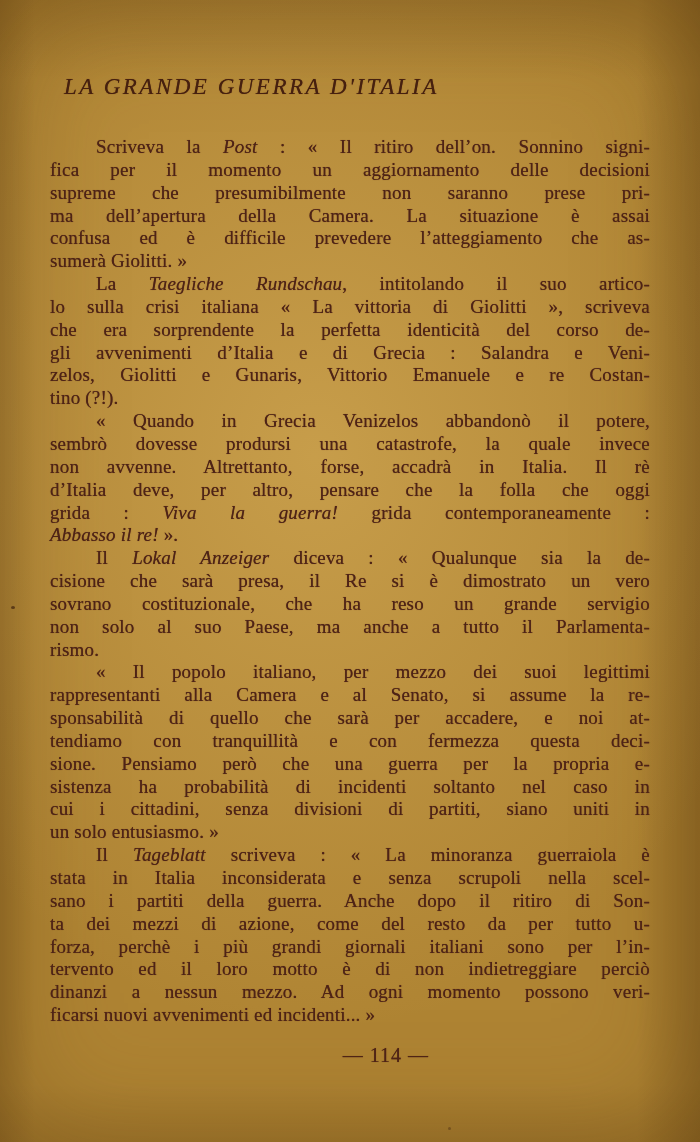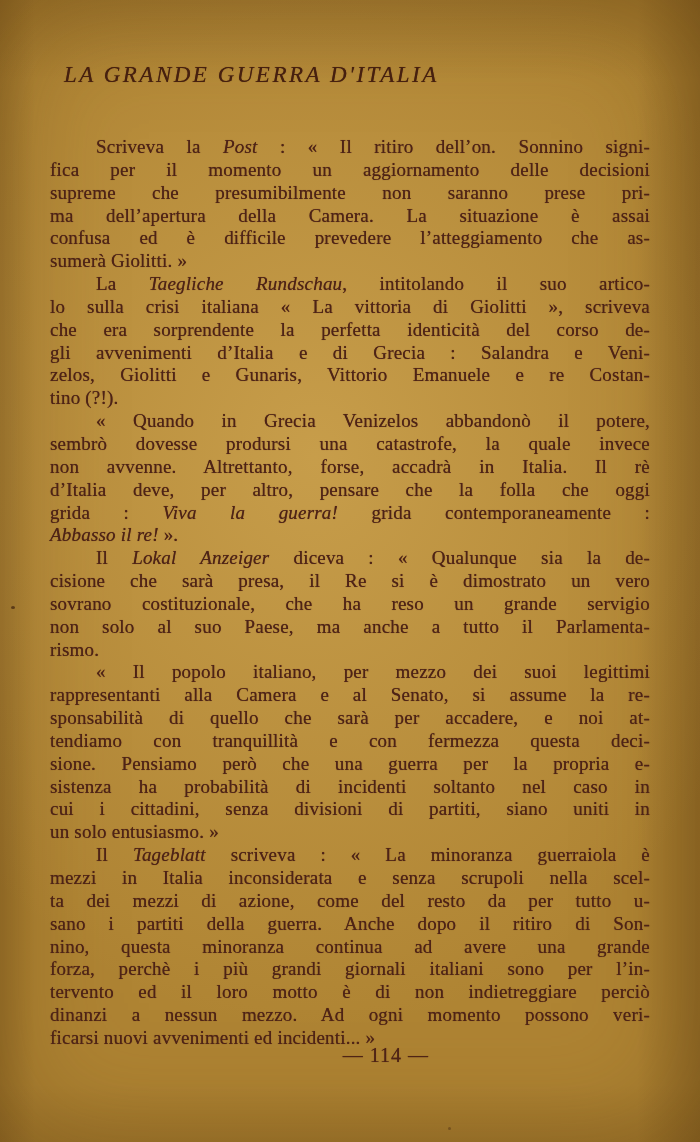--- a/index.html
+++ b/index.html
@@ -16,21 +16,21 @@
       #af8433;
   }
   .vignette {
     position: absolute; inset: 0;
     box-shadow: inset 0 0 110px 18px rgba(92,58,12,0.30);
     pointer-events: none;
   }
   .page-title {
     position: absolute;
     left: 64px;
-    top: 62px;
+    top: 74px;
     font-style: italic;
     font-size: 23px;
     letter-spacing: 2.5px;
     color: #46200f;
     text-shadow: 0 0 0.7px rgba(70,32,15,0.85);
     white-space: nowrap;
   }
   .text-column {
     position: absolute;
     left: 50px;
@@ -106,24 +106,23 @@
     <div class="line"><span>rismo.</span></div>
     <div class="line j ind"><span>« Il popolo italiano, per mezzo dei suoi legittimi</span></div>
     <div class="line j"><span>rappresentanti alla Camera e al Senato, si assume la re-</span></div>
     <div class="line j"><span>sponsabilità di quello che sarà per accadere, e noi at-</span></div>
     <div class="line j"><span>tendiamo con tranquillità e con fermezza questa deci-</span></div>
     <div class="line j"><span>sione. Pensiamo però che una guerra per la propria e-</span></div>
     <div class="line j"><span>sistenza ha probabilità di incidenti soltanto nel caso in</span></div>
     <div class="line j"><span>cui i cittadini, senza divisioni di partiti, siano uniti in</span></div>
     <div class="line"><span>un solo entusiasmo. »</span></div>
     <div class="line j ind"><span>Il </span><i>Tageblatt</i><span> scriveva : « La minoranza guerraiola è</span></div>
-    <div class="line j"><span>mezzi in Italia inconsiderata e senza scrupoli nella scel-</span></div>
+    <div class="line j"><span>stata in Italia inconsiderata e senza scrupoli nella scel-</span></div>
+    <div class="line j"><span>sano i partiti della guerra. Anche dopo il ritiro di Son-</span></div>
     <div class="line j"><span>ta dei mezzi di azione, come del resto da per tutto u-</span></div>
-    <div class="line j"><span>sano i partiti della guerra. Anche dopo il ritiro di Son-</span></div>
-    <div class="line j"><span>nino, questa minoranza continua ad avere una grande</span></div>
     <div class="line j"><span>forza, perchè i più grandi giornali italiani sono per l’in-</span></div>
     <div class="line j"><span>tervento ed il loro motto è di non indietreggiare perciò</span></div>
     <div class="line j"><span>dinanzi a nessun mezzo. Ad ogni momento possono veri-</span></div>
     <div class="line"><span>ficarsi nuovi avvenimenti ed incidenti... »</span></div>
   </div>
 
 <div class="page-number">— 114 —</div>
 
 <div class="speck s1"></div>
 <div class="speck s2"></div>

